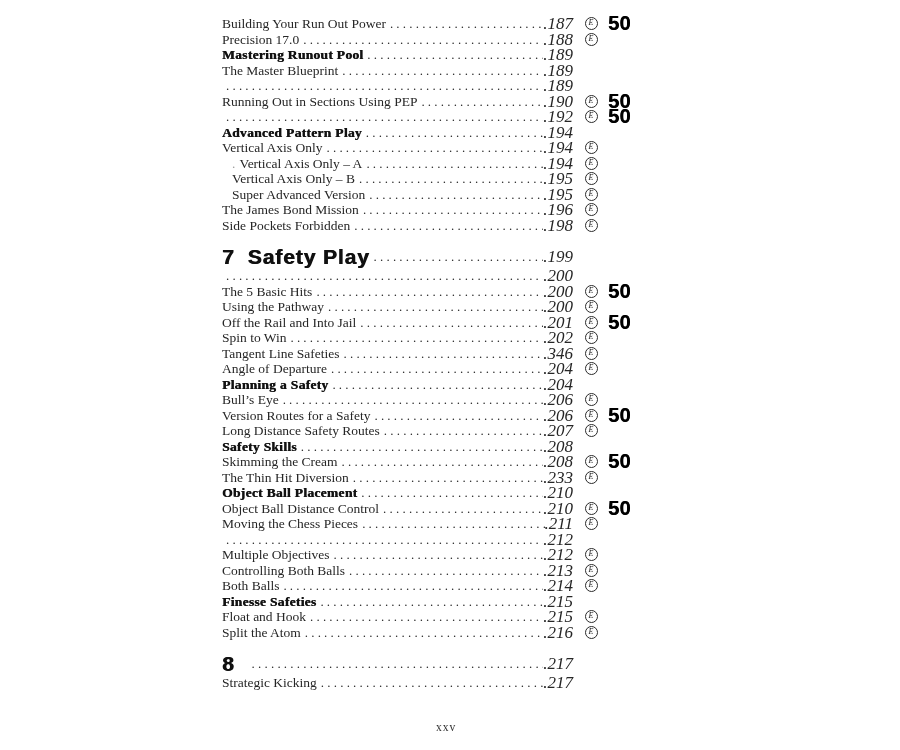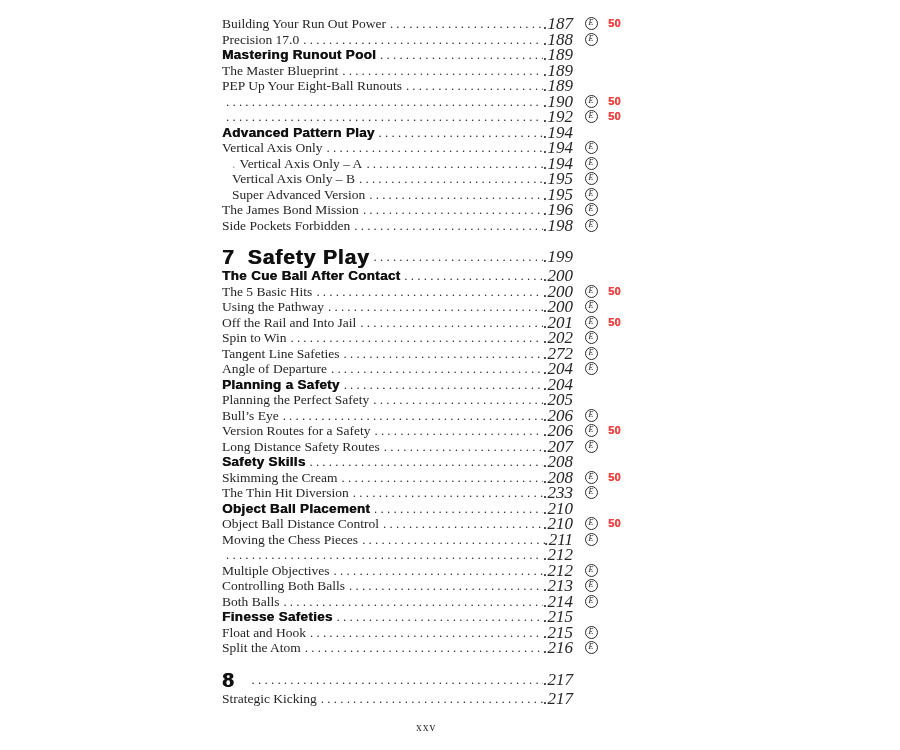--- a/index.html
+++ b/index.html
@@ -70,42 +70,42 @@
     justify-content: center;
     align-self: center;
   }
   .scol {
     flex: 0 0 auto;
     width: 34px;
     margin-left: 7px;
     align-self: center;
     font-family: "Liberation Sans", sans-serif;
     font-weight: 700;
-    font-size: 11px;
+    font-size: 20px;
     letter-spacing: 0.3px;
-    color: #ef4444;
+    color: #000000;
     text-shadow: 0.4px 0 0 currentColor;
   }
   .badge {
     display: block;
     width: 13px;
     height: 13px;
     border: 1.2px solid #2b2b2b;
     border-radius: 50%;
     box-sizing: border-box;
     font-family: "Liberation Serif", serif;
     font-style: italic;
     font-size: 8px;
     line-height: 10.5px;
     text-align: center;
     color: #222222;
   }
   .row.indent1 { padding-left: 10px; }
   .row.section .t {
-    font-family: Liberation Sans, sans-serif;
+    font-family: Liberation Serif, serif;
     font-weight: 700;
     font-size: 13.5px;
     letter-spacing: 0.3px;
     color: #121212;
     text-shadow: 0.5px 0 0 currentColor;
   }
   .row.chapter {
     height: 22px;
     line-height: 22px;
     margin-top: 13px;
@@ -119,21 +119,21 @@
     color: #101010;
     text-shadow: 0.7px 0 0 currentColor;
   }
   .row.chapter .num {
     margin-right: 13px;
     flex: 0 0 auto;
   }
   .footer {
     position: absolute;
     top: 721px;
-    left: 216px;
+    left: 236px;
     width: 420px;
     text-align: center;
     font-family: "Liberation Serif", serif;
     font-size: 11.5px;
     letter-spacing: 1px;
     color: #333333;
   }
 </style>
 </head>
 <body>
@@ -166,27 +166,27 @@
         <span class="scol"></span>
       </div>
       <div class="row item">
         <span class="t">The Master Blueprint</span>
         <span class="dots"></span>
         <span class="pg">189</span>
         <span class="ecol"></span>
         <span class="scol"></span>
       </div>
       <div class="row item">
-        <span class="t">PEP Up Your Eight-Ball Runouts</span>
         <span class="dots"></span>
         <span class="pg">189</span>
         <span class="ecol"></span>
         <span class="scol"></span>
       </div>
       <div class="row item">
+        <span class="t">Running Out in Sections Using PEP</span>
         <span class="dots"></span>
         <span class="pg">190</span>
         <span class="ecol">
           <span class="badge">E</span>
         </span>
         <span class="scol">50</span>
       </div>
       <div class="row item">
         <span class="dots"></span>
         <span class="pg">192</span>
@@ -259,21 +259,20 @@
       </div>
       <div class="row chapter">
         <span class="num">7</span>
         <span class="t">Safety Play</span>
         <span class="dots"></span>
         <span class="pg">199</span>
         <span class="ecol"></span>
         <span class="scol"></span>
       </div>
       <div class="row section">
-        <span class="t">The Cue Ball After Contact</span>
         <span class="dots"></span>
         <span class="pg">200</span>
         <span class="ecol"></span>
         <span class="scol"></span>
       </div>
       <div class="row item">
         <span class="t">The 5 Basic Hits</span>
         <span class="dots"></span>
         <span class="pg">200</span>
         <span class="ecol">
@@ -304,46 +303,39 @@
         <span class="dots"></span>
         <span class="pg">202</span>
         <span class="ecol">
           <span class="badge">E</span>
         </span>
         <span class="scol"></span>
       </div>
       <div class="row item">
         <span class="t">Tangent Line Safeties</span>
         <span class="dots"></span>
-        <span class="pg">272</span>
+        <span class="pg">346</span>
         <span class="ecol">
           <span class="badge">E</span>
         </span>
         <span class="scol"></span>
       </div>
       <div class="row item">
         <span class="t">Angle of Departure</span>
         <span class="dots"></span>
         <span class="pg">204</span>
         <span class="ecol">
           <span class="badge">E</span>
         </span>
         <span class="scol"></span>
       </div>
       <div class="row section">
         <span class="t">Planning a Safety</span>
         <span class="dots"></span>
         <span class="pg">204</span>
-        <span class="ecol"></span>
-        <span class="scol"></span>
-      </div>
-      <div class="row item">
-        <span class="t">Planning the Perfect Safety</span>
-        <span class="dots"></span>
-        <span class="pg">205</span>
         <span class="ecol"></span>
         <span class="scol"></span>
       </div>
       <div class="row item">
         <span class="t">Bull’s Eye</span>
         <span class="dots"></span>
         <span class="pg">206</span>
         <span class="ecol">
           <span class="badge">E</span>
         </span>

